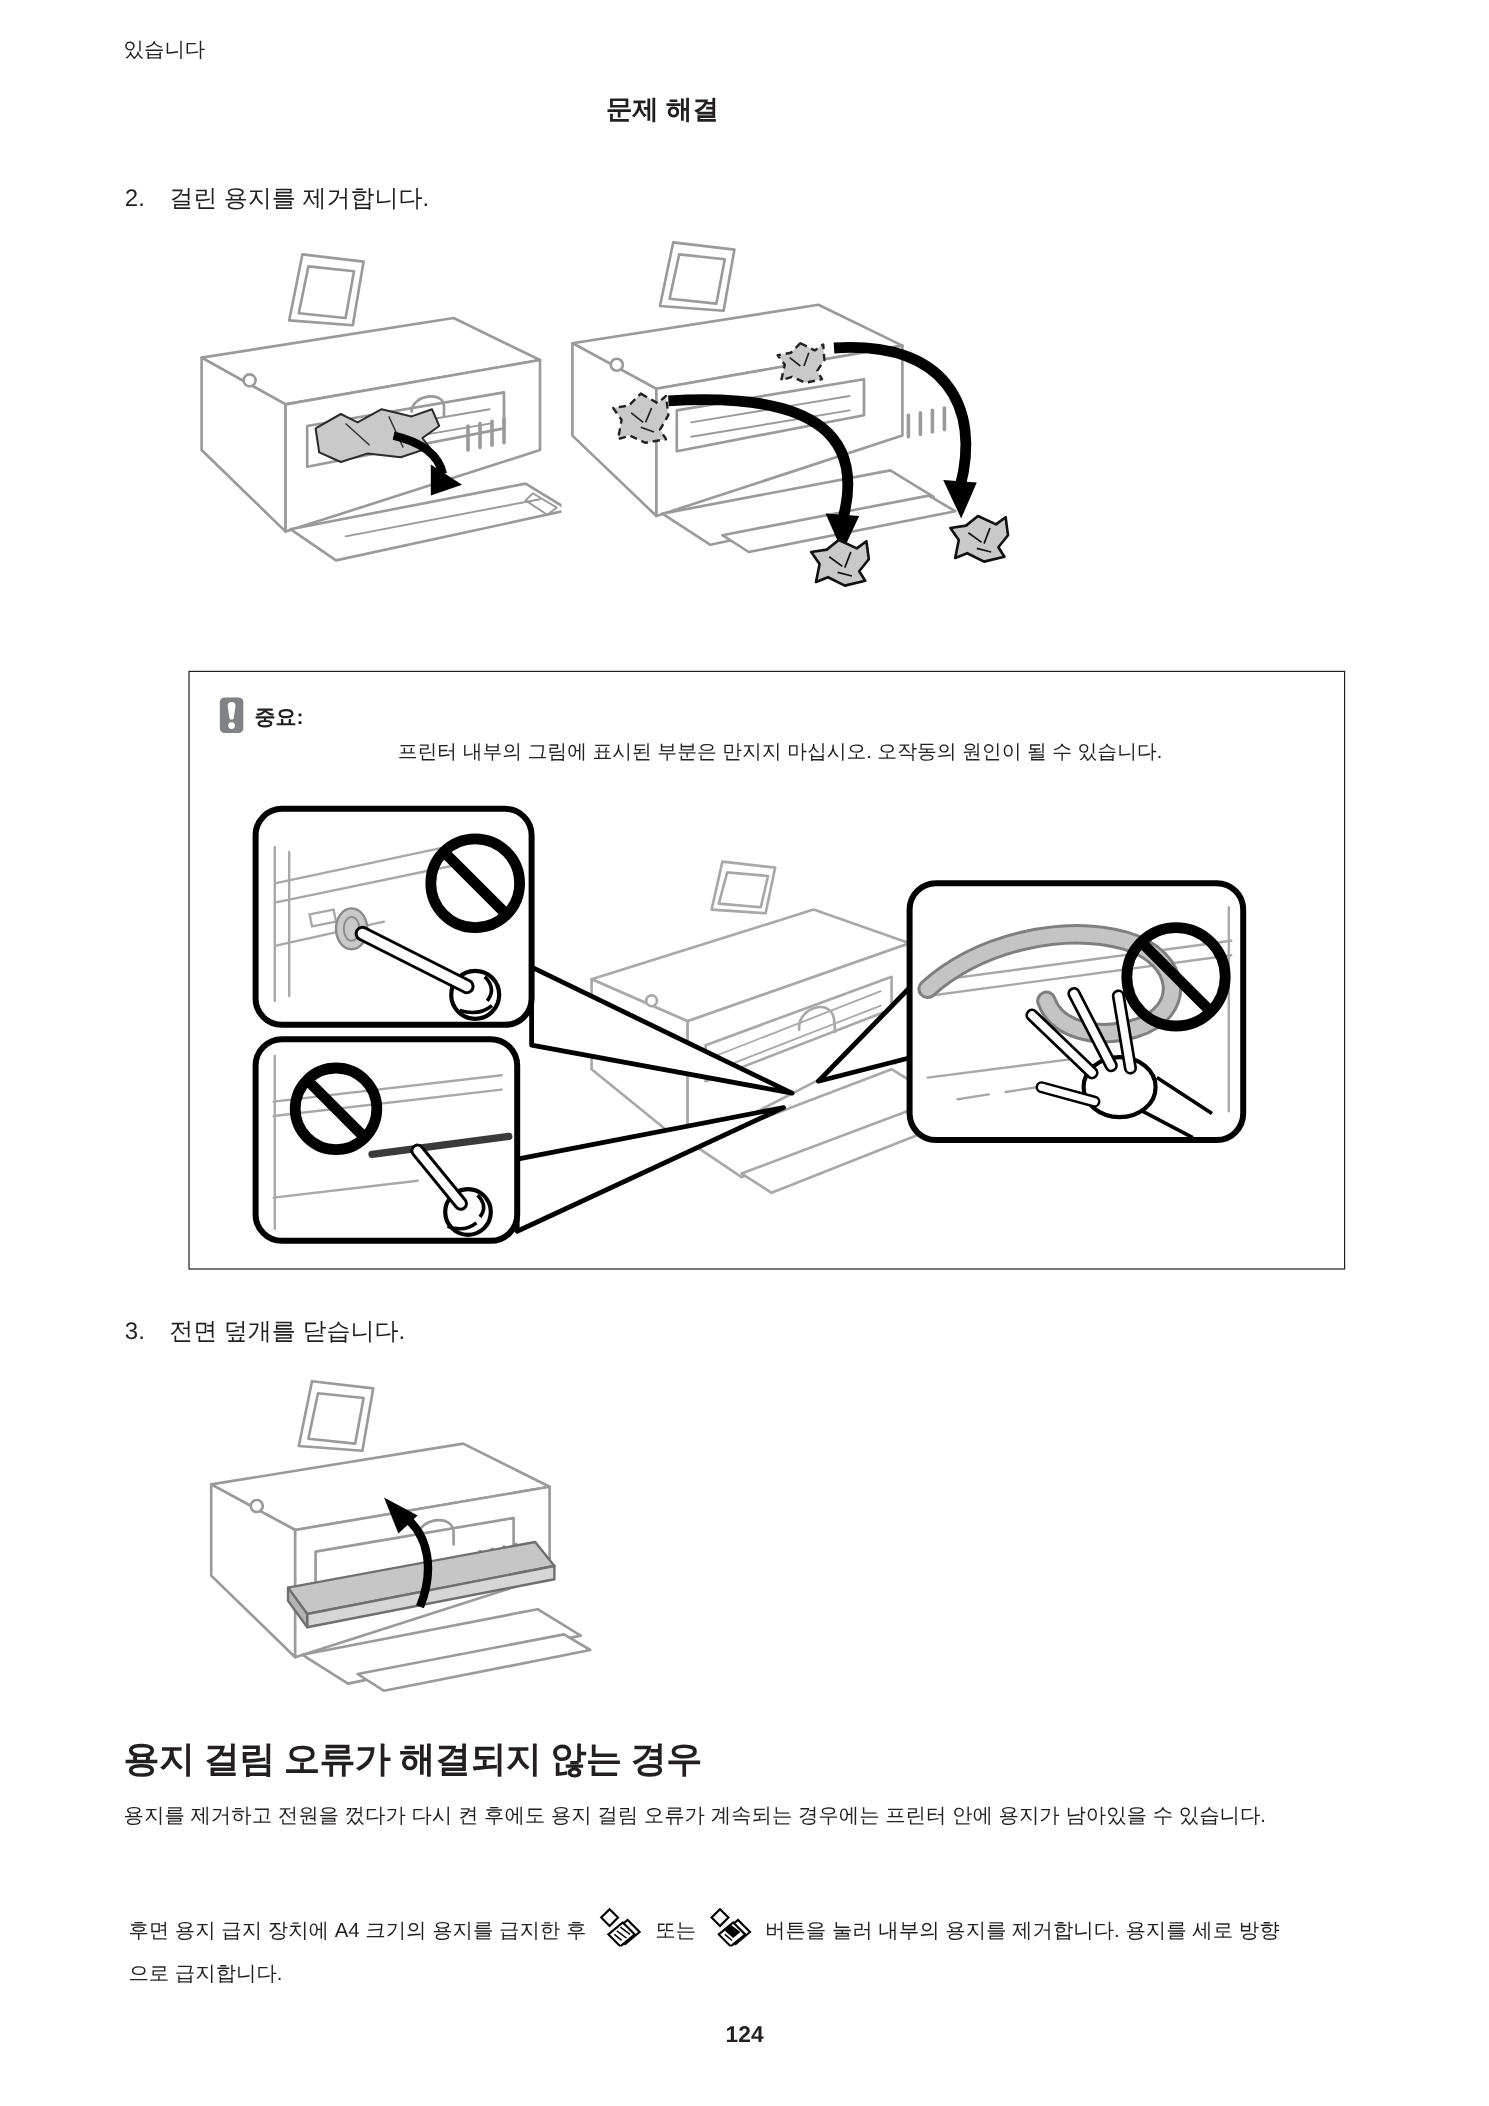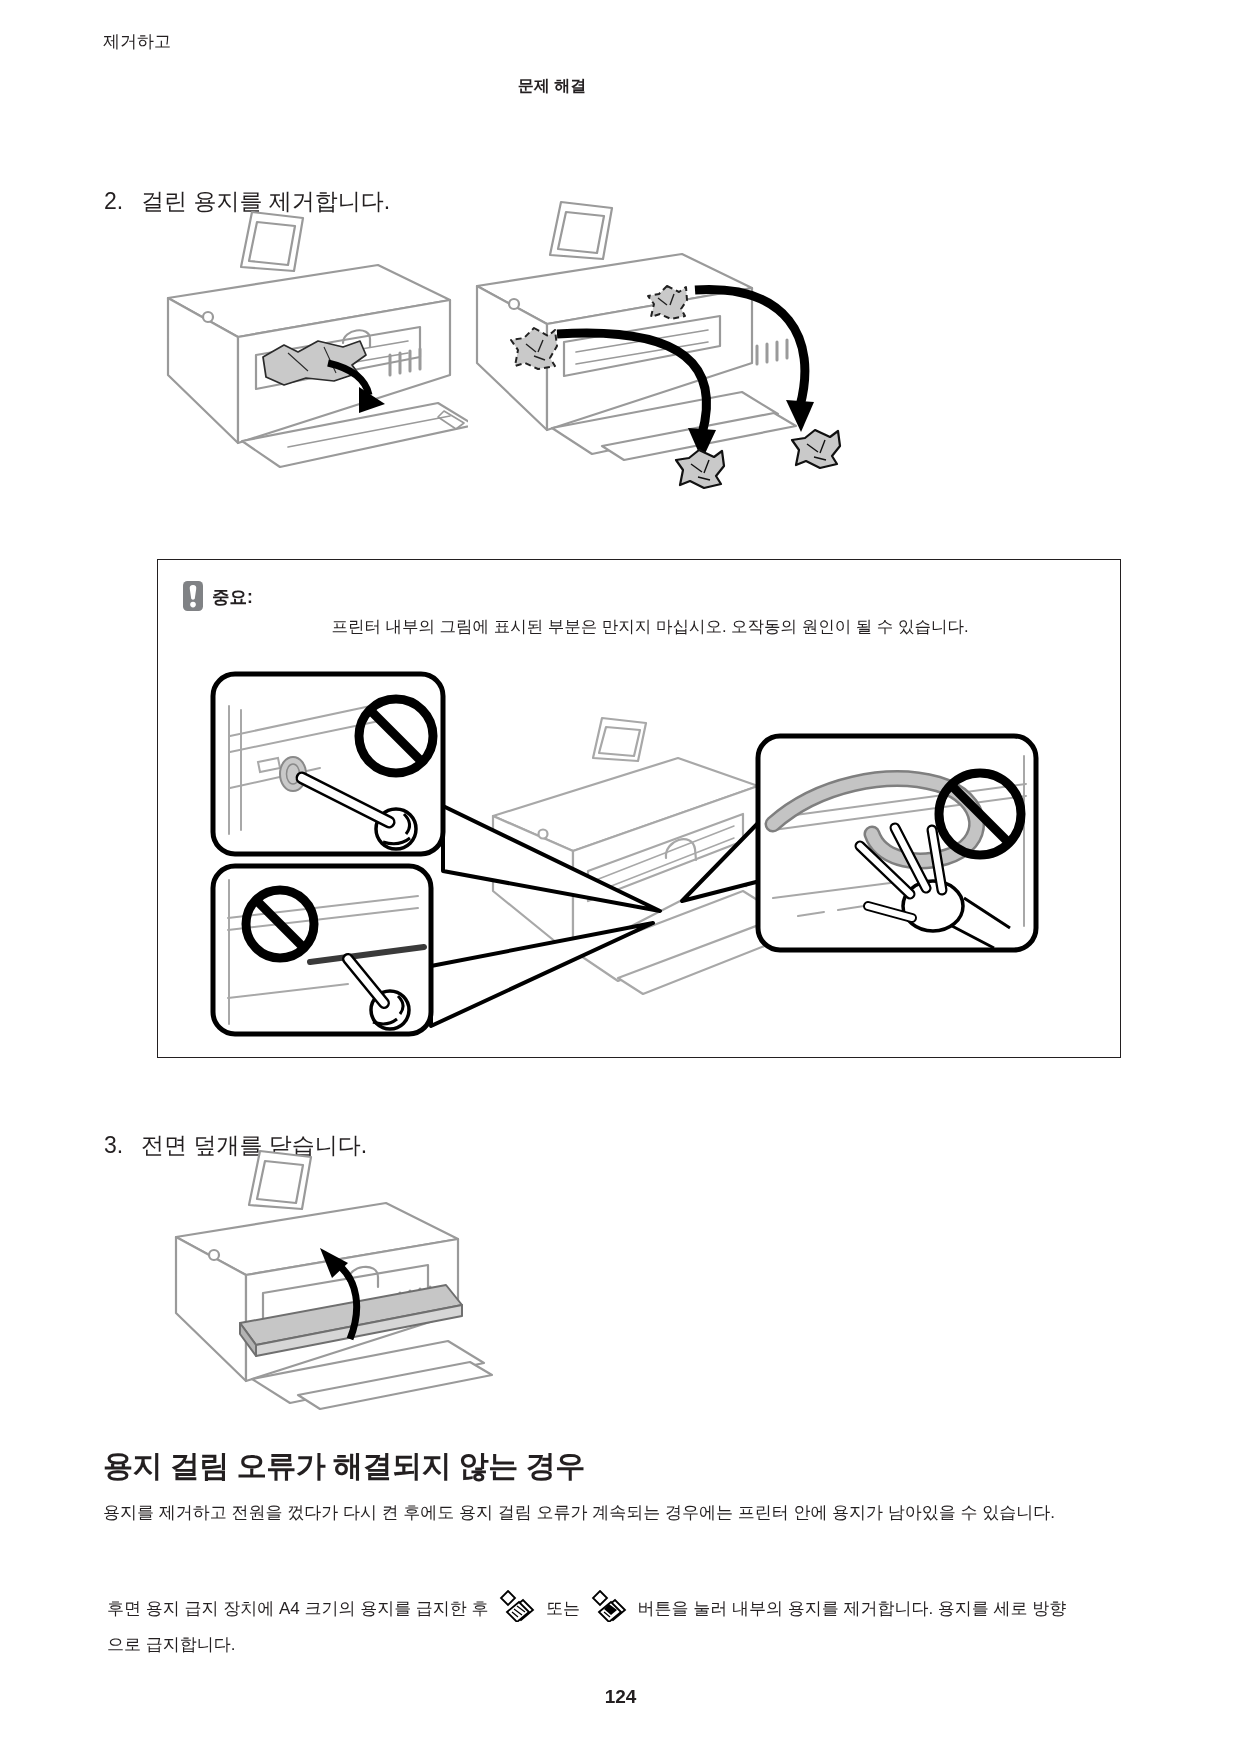--- a/index.html
+++ b/index.html
@@ -4,42 +4,42 @@
 <style>
   html,body{margin:0;padding:0;background:#e8e8e8;}
   .page{
     position:relative;width:1241px;height:1755px;background:#ffffff;
     margin:0 auto;overflow:hidden;
     font-family:"Liberation Sans","DejaVu Sans",sans-serif;
     color:#231f20;
   }
   .abs{position:absolute;}
   .hdr-left{left:103px;top:30px;font-size:17px;}
-  .hdr-center{left:0;top:76px;width:1104px;text-align:center;font-size:16px;font-weight:bold;}
-  .step{font-size:23px;margin-top:34px;}
+  .hdr-center{left:0;top:76px;width:1104px;text-align:center;font-size:22px;font-weight:bold;}
+  .step{font-size:20px;}
   .step .num{display:inline-block;width:37px;}
   .imp-box{
     left:157px;top:559px;width:964px;height:499px;
     border:1.5px solid #231f20;background:#fff;box-sizing:border-box;
   }
   .imp-head{position:absolute;left:25px;top:21px;display:flex;align-items:center;}
   .imp-label{font-size:17.5px;font-weight:bold;margin-left:9px;margin-top:1px;}
   .imp-body{position:absolute;left:52px;top:56px;font-size:16.5px;width:880px;text-align:center;}
   .sec-heading{left:103px;top:1446px;font-size:30px;font-weight:bold;letter-spacing:-0.5px;}
   .para{left:103px;font-size:17px;line-height:33px;width:1045px;}
   .p2 .inline-icon{display:inline-block;vertical-align:-8px;margin:0 6px;}
   .footer-num{left:0;top:1686px;width:1241px;text-align:center;font-size:19px;font-weight:bold;}
   svg{display:block;}
 </style>
 </head>
 <body>
 
 <div class="page">
 
-  <div class="abs hdr-left">제거하고</div>
+  <div class="abs hdr-left">있습니다</div>
   <div class="abs hdr-center">문제 해결</div>
 
   <div class="abs step" style="left:104px;top:152px;">
     <span class="num">2.</span><span>걸린 용지를 제거합니다.</span>
   </div>
 
   <svg class="abs" style="left:138px;top:205px;" width="330" height="270" viewBox="0 0 330 270">
     <g stroke="#9a9a9a" stroke-width="2.2" fill="#ffffff" stroke-linejoin="round" stroke-linecap="round">
       <path d="M103,62 L114,7 L165,13 L156,66 Z"></path>
       <path d="M111,56 L119,17 L157,21 L150,60 Z" fill="none"></path>

